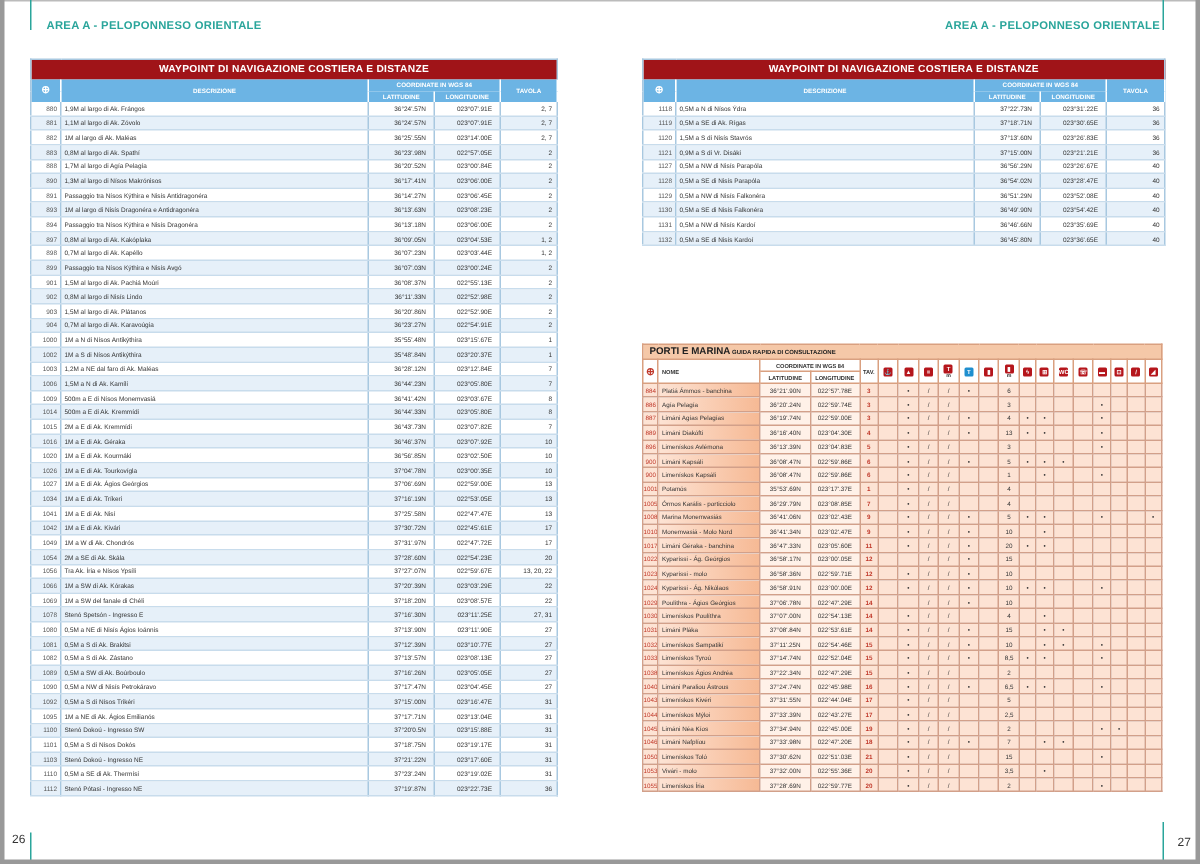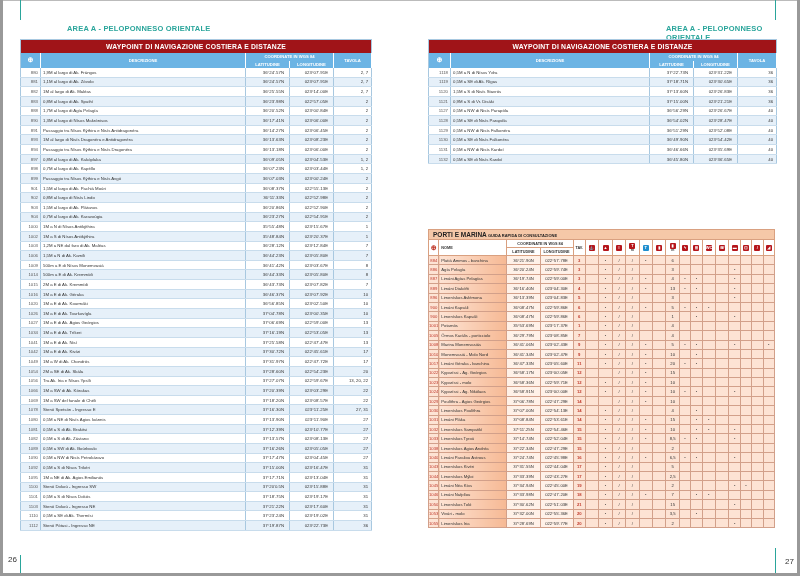--- a/index.html
+++ b/index.html
@@ -6,21 +6,21 @@
   body { width: 800px; height: 576px; background: #ffffff; font-family: "Liberation Sans", sans-serif; position: relative; overflow: hidden; }
   .page { position: absolute; top: 0; height: 576px; width: 400px; }
   .page-left { left: 0; border-left: 3px solid #999; }
   .page-right { left: 400px; border-right: 3px solid #999; }
   .frame-bottom { position: absolute; left: 0; right: 0; bottom: 0; height: 3px; background: #999; }
   .frame-top { position: absolute; left: 0; right: 0; top: 0; height: 1px; background: #bbb; }
   .vline-left { position: absolute; left: 20px; top: 0; height: 20px; width: 1px; background: #2aa59b; }
   .vline-left-b { position: absolute; left: 20px; top: 555px; height: 21px; width: 1px; background: #2aa59b; }
   .vline-right { position: absolute; left: 775px; top: 0; height: 20px; width: 1px; background: #2aa59b; }
   .vline-right-b { position: absolute; left: 775px; top: 548px; height: 28px; width: 1px; background: #2aa59b; }
-  .area-title { position: absolute; top: 24px; font-size: 7.5px; font-weight: bold; color: #2aa59b; letter-spacing: 0.2px; margin-left: 36px; }
+  .area-title { position: absolute; top: 12px; font-size: 7.5px; font-weight: bold; color: #2aa59b; letter-spacing: 0.2px; }
   .area-left { left: 28px; }
   .page-num { position: absolute; font-size: 8px; color: #333; }
   .pn-left { left: 5px; top: 555px; }
 
   .wp-table { position: absolute; border-collapse: collapse; font-size: 4.3px; color: #333; table-layout: fixed; }
   .wp-left { left: 20px; top: 39px; width: 351px; }
   .wp-right { left: 428px; top: 39px; width: 348px; }
   .wp-table th.title { background: #a01418; color: #fff; font-size: 6.8px; font-weight: bold; height: 13px; text-align: center; letter-spacing: 0.2px; }
   .wp-table th.hdr { background: #6cb4e4; color: #fff; font-size: 4.2px; font-weight: bold; text-align: center; border-right: 1px solid #fff; }
   .wp-table th.hdr-icon { font-size: 7px; }

